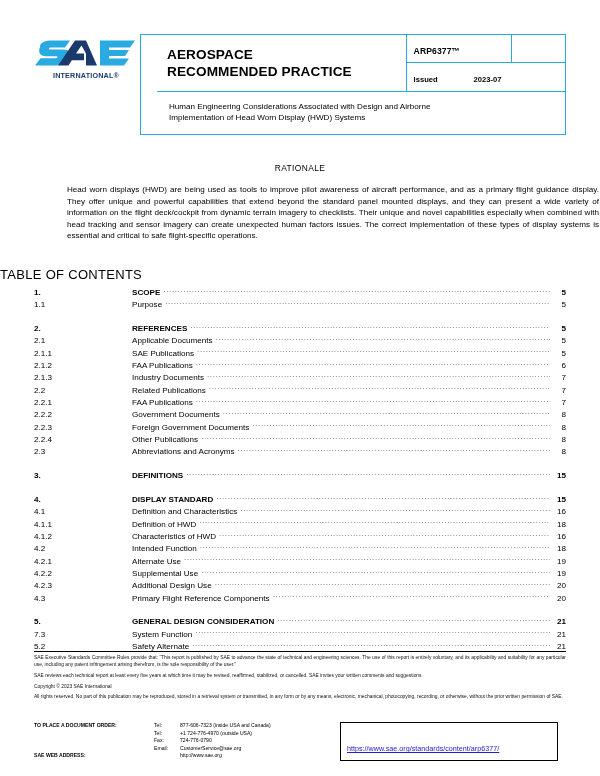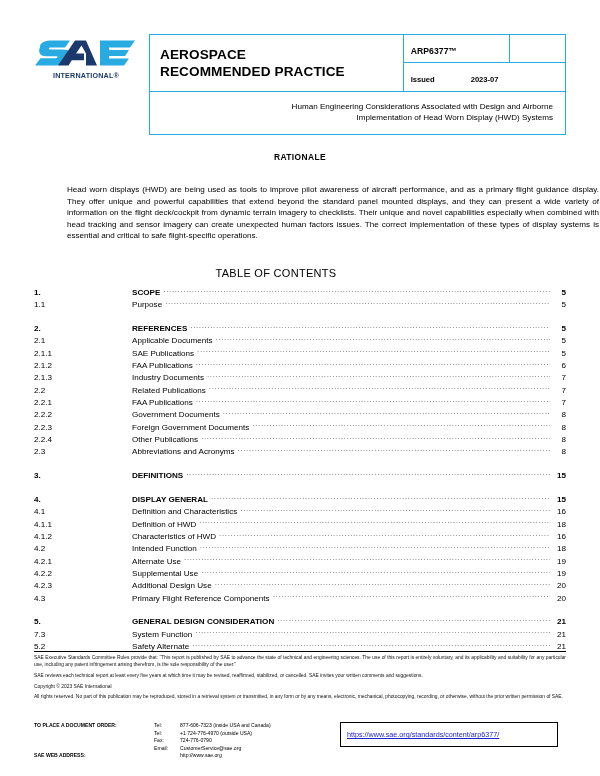--- a/index.html
+++ b/index.html
@@ -47,21 +47,22 @@
     letter-spacing: 0.18px;
     color: #1b3a6b;
     text-align: center;
     margin-top: 1px;
     font-family: "Liberation Sans", sans-serif;
   }
   .title-table {
     flex: 1 1 auto;
     border: 1.4px solid #29ABE2;
     border-collapse: collapse;
-    margin-left: 11px;
+    margin-left: 2px;
+    padding-left: 16px;
   }
   .title-table table {
     border-collapse: collapse;
     width: 100%;
   }
   .tt-left {
     border-right: 1.4px solid #29ABE2;
     padding: 6px 0 6px 10px;
     vertical-align: middle;
     width: 252px;
@@ -97,57 +98,56 @@
     font-size: 7.6px;
     display: inline-block;
     width: 60px;
   }
   .issued-date {
     font-size: 7.6px;
   }
   .subtitle-row td {
     border-top: 1.4px solid #29ABE2;
     padding: 9px 12px 10px 12px;
-    text-align: right;
+    text-align: left;
   }
   .subtitle-line {
     font-size: 8.1px;
     line-height: 11.4px;
   }
 
   
   .rationale-head {
     position: absolute;
     left: 0;
-    top: 152px;
+    top: 163px;
     width: 600px;
     text-align: center;
     font-size: 8.4px;
     letter-spacing: 0.4px;
-    font-weight: bold;
   }
   .rationale-body {
     position: absolute;
     left: 34px;
     top: 184px;
     width: 532px;
     font-size: 8.1px;
     line-height: 11.6px;
     text-align: justify;
     margin-left: 33px;
   }
 
   
   .toc-head {
     position: absolute;
     left: 0;
     top: 267px;
     width: 552px;
-    text-align: center;
-    font-size: 11px;
+    text-align: left;
+    font-size: 13px;
     letter-spacing: 0.3px;
   }
   .toc {
     position: absolute;
     left: 34px;
     top: 286px;
     width: 532px;
   }
   .toc-row {
     display: flex;
@@ -256,21 +256,21 @@
   }
   .info-box-text {
     font-size: 7.4px;
     line-height: 10px;
     font-weight: bold;
   }
   .info-box-link {
     font-size: 7.2px;
     color: #2222cc;
     display: block;
-    margin-top: 2px;
+    margin-top: 16px;
     word-break: break-all;
   }
 
   
   .watermark {
     position: absolute;
     left: 452px;
     top: 742px;
     width: 148px;
     pointer-events: none;
@@ -432,21 +432,21 @@
         <span class="toc-page">8</span>
       </div>
       <div class="toc-row bold gap">
         <span class="toc-num">3.</span>
         <span class="toc-title">DEFINITIONS</span>
         <span class="toc-dots"></span>
         <span class="toc-page">15</span>
       </div>
       <div class="toc-row bold gap">
         <span class="toc-num">4.</span>
-        <span class="toc-title">DISPLAY GENERAL</span>
+        <span class="toc-title">DISPLAY STANDARD</span>
         <span class="toc-dots"></span>
         <span class="toc-page">15</span>
       </div>
       <div class="toc-row">
         <span class="toc-num">4.1</span>
         <span class="toc-title">Definition and Characteristics</span>
         <span class="toc-dots"></span>
         <span class="toc-page">16</span>
       </div>
       <div class="toc-row">

